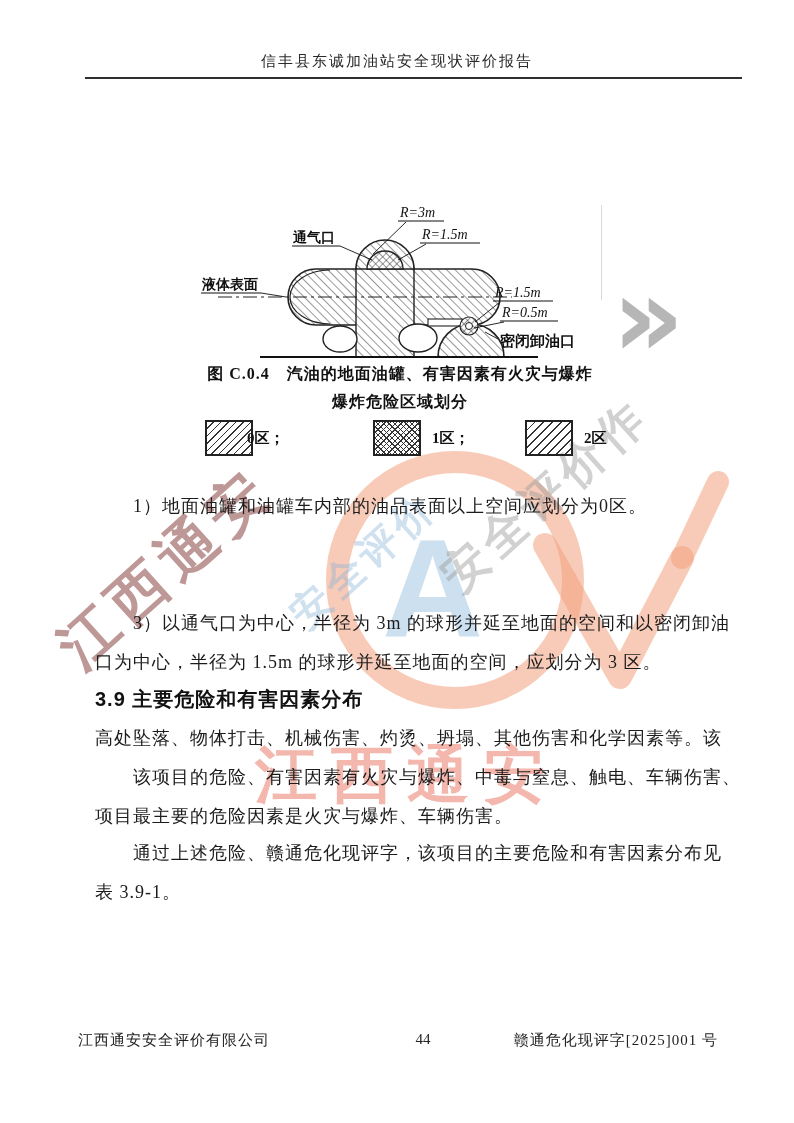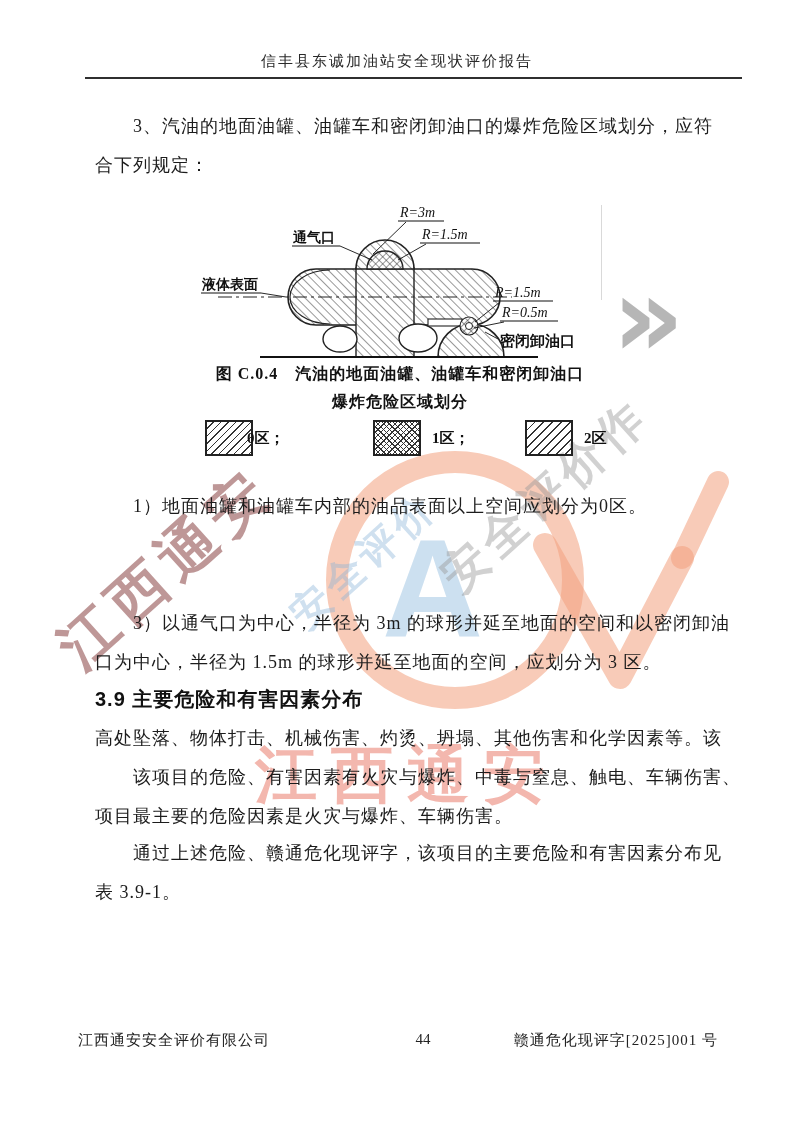--- a/index.html
+++ b/index.html
@@ -67,24 +67,20 @@
   <div class="wm z0 wm-diag-dark">江西通安</div>
   <div class="wm z0 wm-diag-gray">安全评价作</div>
   <div class="wm z0 wm-diag-blue">安全评价</div>
   <div class="wm z0 wm-stamp">江西通安</div>
   <div class="wm z0 wm-chevron">»</div>
   <div class="scan-line z0"></div>
 
   <div class="hdr-title z1">信丰县东诚加油站安全现状评价报告</div>
   <div class="hdr-rule z1"></div>
 
-  <div class="tblock z1" style="top:107px;">
-    <div class="line ind">3、汽油的地面油罐、油罐车和密闭卸油口的爆炸危险区域划分，应符</div>
-    <div class="line">合下列规定：</div>
-  </div>
 
   <div class="fig z1">
     <svg width="480" height="166" viewBox="0 0 480 166">
       <defs>
         <pattern id="ph" width="6" height="6" patternUnits="userSpaceOnUse" patternTransform="rotate(-45)">
           <rect width="6" height="6" fill="#fff"></rect>
             <line x1="0" y1="0" x2="0" y2="6" stroke="#444" stroke-width="1.1"></line>
         </pattern>
         <pattern id="pc" width="5" height="5" patternUnits="userSpaceOnUse" patternTransform="rotate(45)">
           <rect width="5" height="5" fill="#fff"></rect>
@@ -140,21 +136,21 @@
         <line x1="340" y1="106" x2="315" y2="126" stroke="#111" stroke-width="0.9"></line>
 
         <text x="342" y="121" font-style="italic">R=0.5m</text>
         <line x1="340" y1="125" x2="398" y2="125" stroke="#111" stroke-width="1.2"></line>
         <line x1="344" y1="126" x2="314" y2="132" stroke="#111" stroke-width="0.9"></line>
 
         <text x="340" y="150" font-weight="bold" font-size="15">密闭卸油口</text>
         <line x1="338" y1="143" x2="325" y2="136" stroke="#111" stroke-width="0.9"></line>
       </g>
     </svg>
-    <div class="figcap cap1">图 C.0.4　汽油的地面油罐、油罐车和密闭卸油口</div>
+    <div class="figcap cap1">图 C.0.4　汽油的地面油罐、有害因素有火灾与爆炸</div>
     <div class="figcap cap2">爆炸危险区域划分</div>
 
     <div class="legend-sw sw-diag" style="left:45px;top:224px;"></div>
     <div class="legend-lb" style="left:87px;top:233px;">0区；</div>
     <div class="legend-sw sw-cross" style="left:213px;top:224px;"></div>
     <div class="legend-lb" style="left:272px;top:233px;">1区；</div>
     <div class="legend-sw sw-diag2" style="left:365px;top:224px;"></div>
     <div class="legend-lb" style="left:424px;top:233px;">2区</div>
   </div>
 

